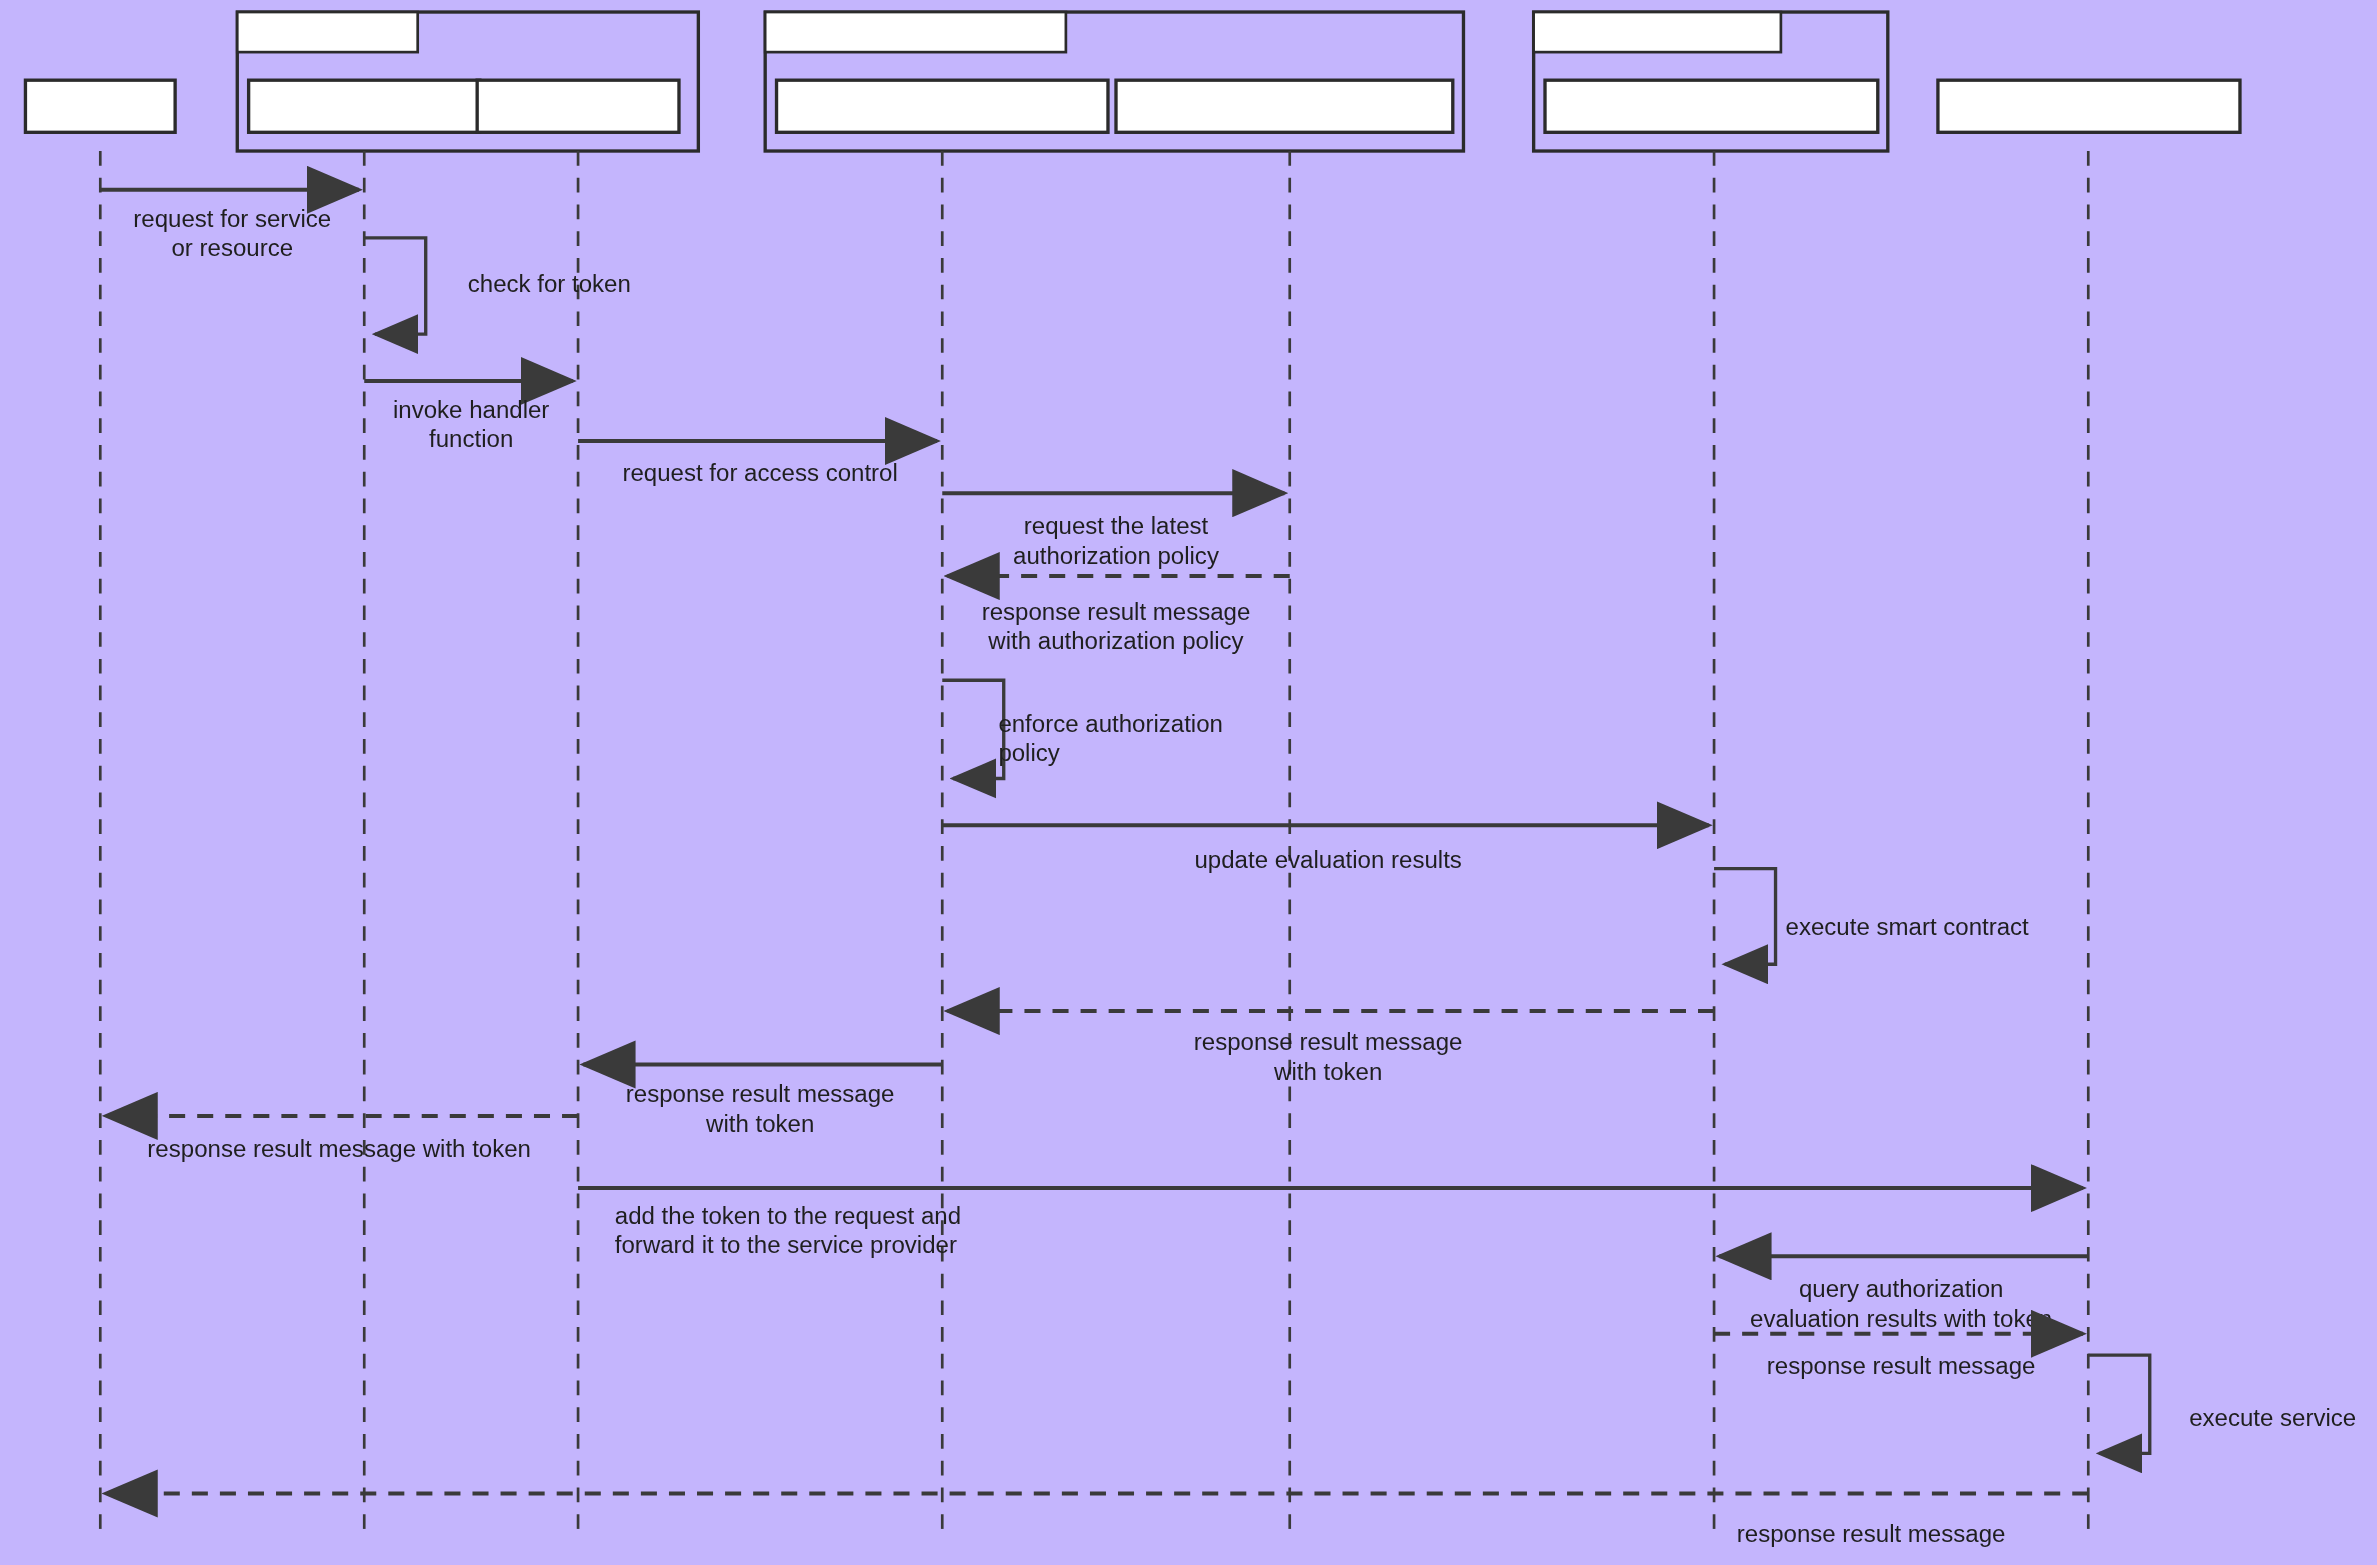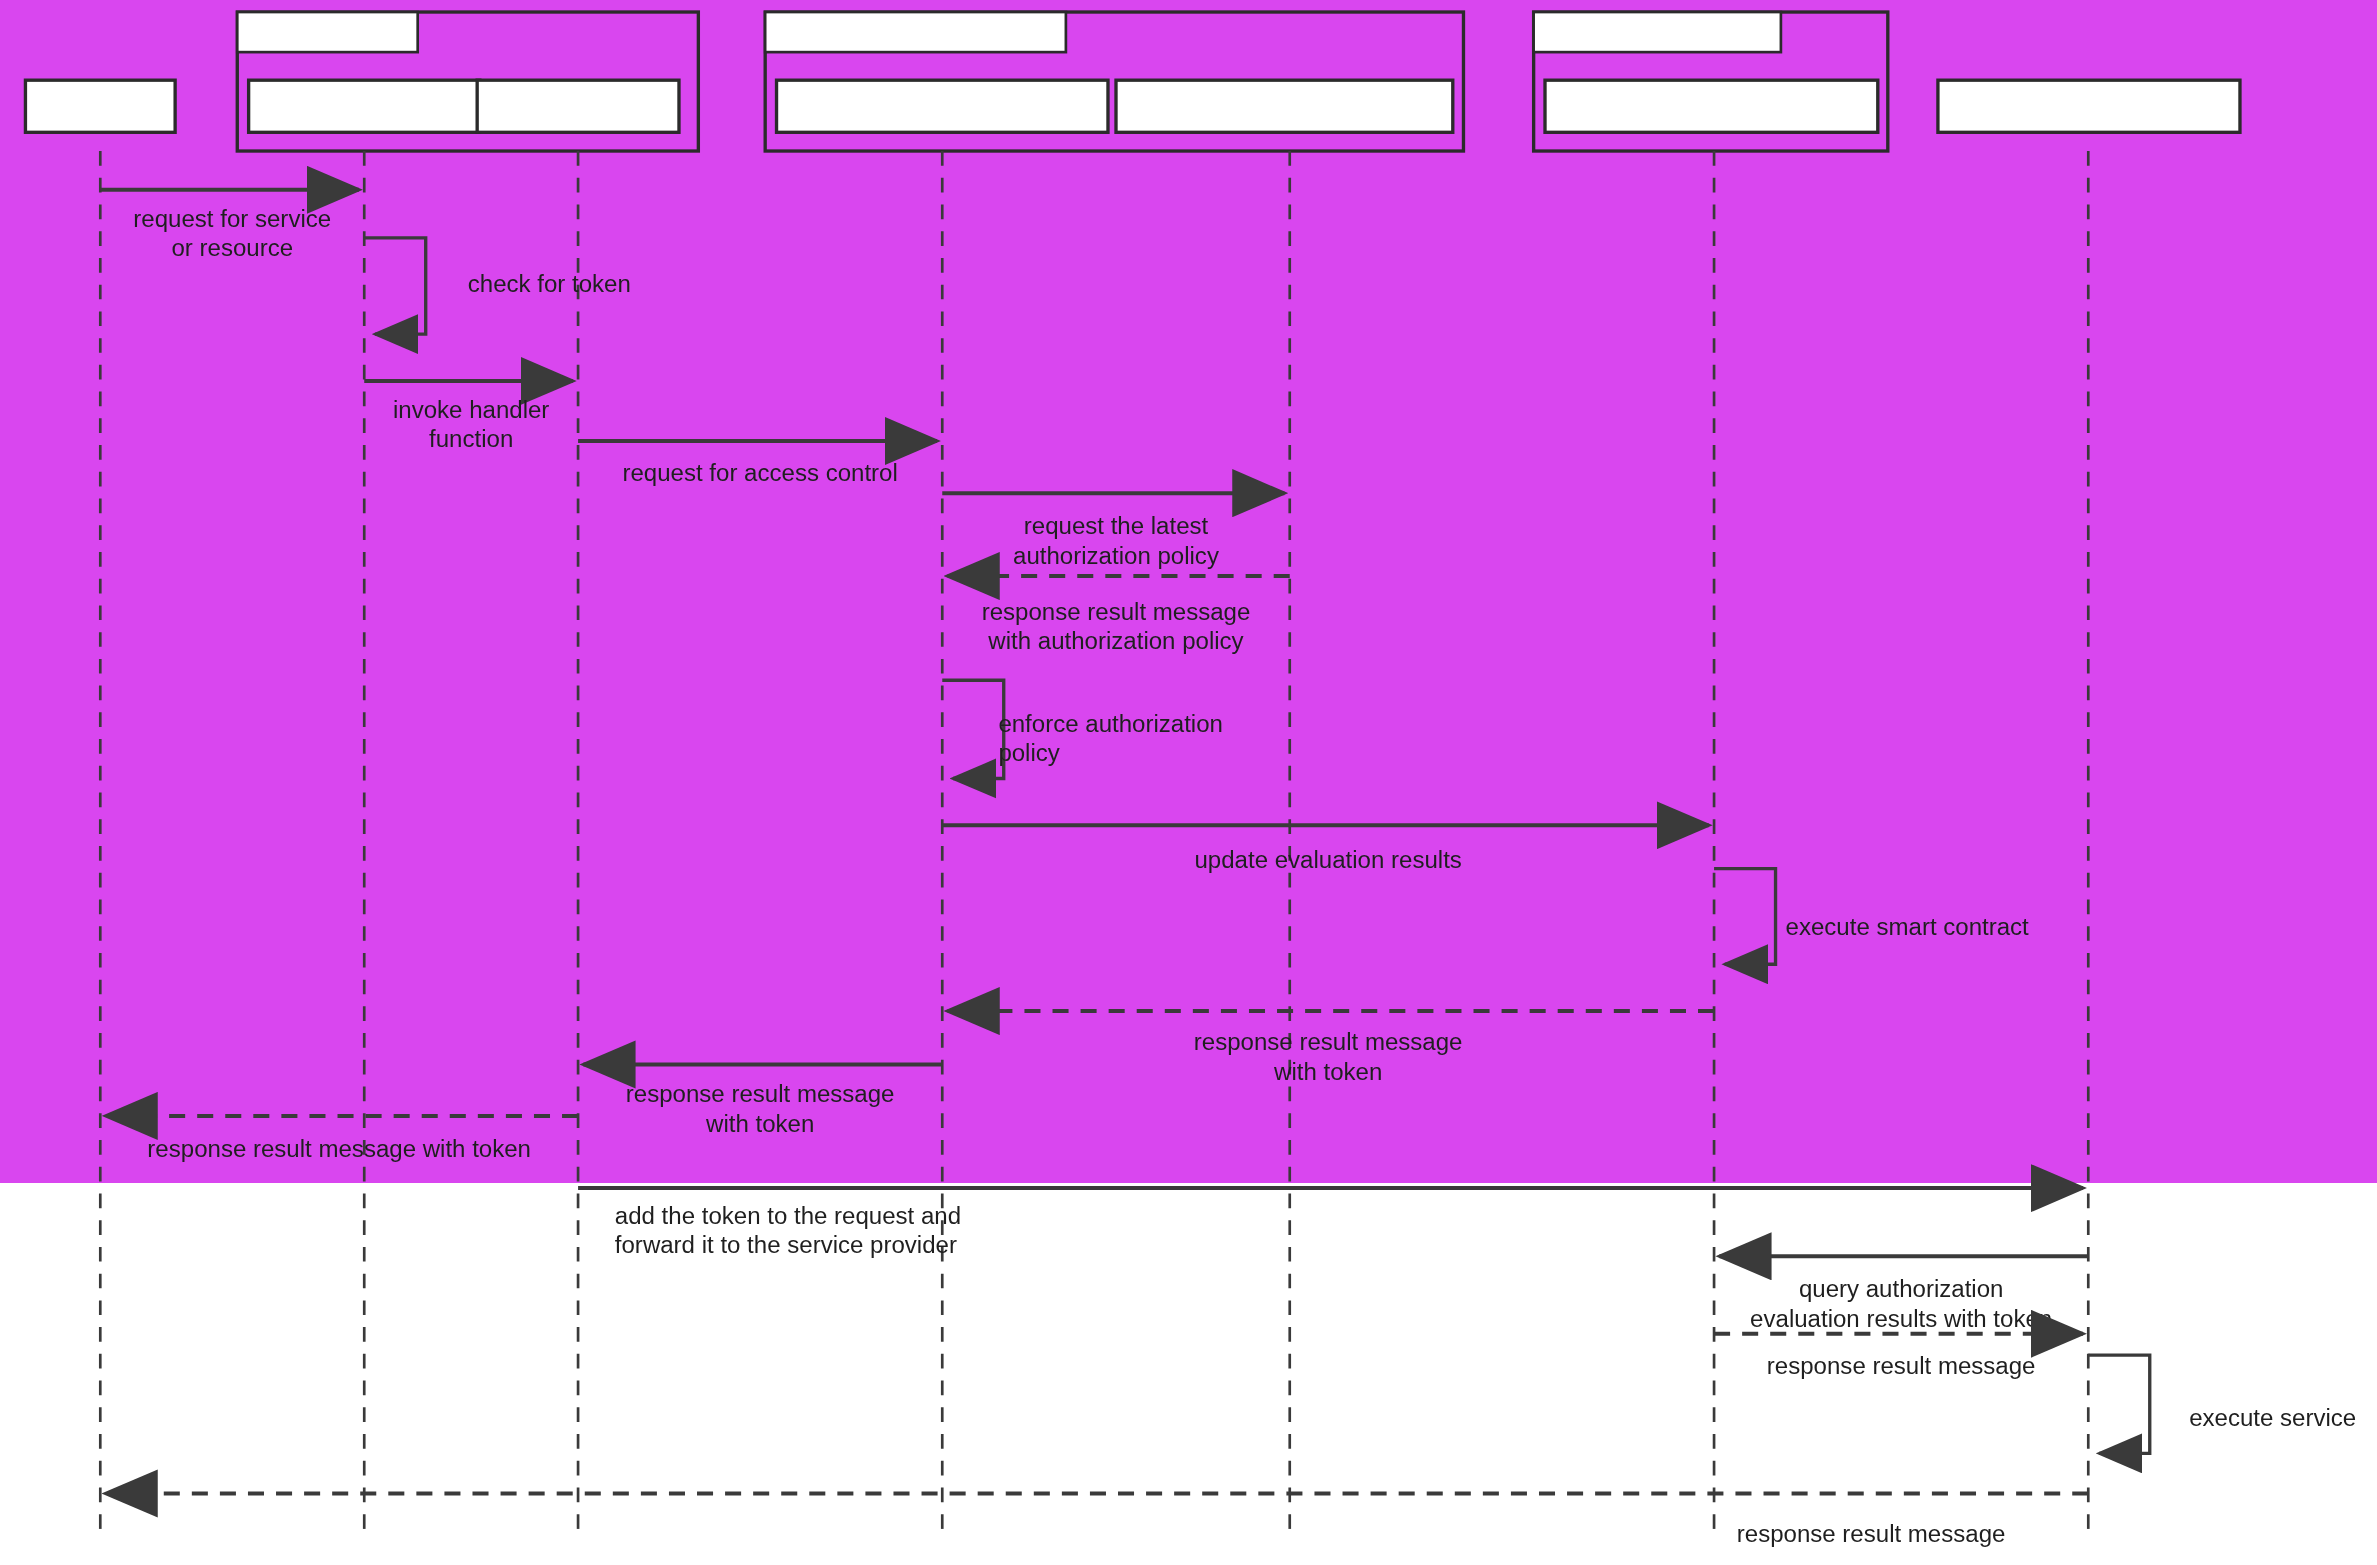--- a/index.html
+++ b/index.html
@@ -1,18 +1,18 @@
 <!DOCTYPE html>
 <html style="font-size:10.7px"><head>
 <meta charset="utf-8">
 <style>
   html,body{margin:0;padding:0;background:#ffffff;}
   body{width:2377px;height:1565px;overflow:hidden;
        font-family:"Liberation Sans",sans-serif;}
-  #stage{position:relative;width:2377px;height:1183px;background:#d946ef;}
+  #stage{position:relative;width:2377px;height:1565px;background:#c4b5fd;}
   svg{position:absolute;left:0;top:0;}
   .lifeline{stroke:#3a3a3a;stroke-width:4;stroke-dasharray:22 18;fill:none;}
   .grpbox{fill:none;stroke:#2b2b2b;stroke-width:5;}
   .grptab{fill:#ffffff;stroke:#2b2b2b;stroke-width:4;}
   .actorbox{fill:#ffffff;stroke:#2b2b2b;stroke-width:5;}
   .msg-solid{stroke:#3a3a3a;stroke-width:6;fill:none;}
   .msg-dash{stroke:#3a3a3a;stroke-width:6;fill:none;stroke-dasharray:24 18;}
   .selfloop{stroke:#3a3a3a;stroke-width:5;fill:none;}
   text{fill:#1f1f1f;}
   .t-actor{font-family:"Liberation Sans",sans-serif;font-size:40px;font-weight:bold;

